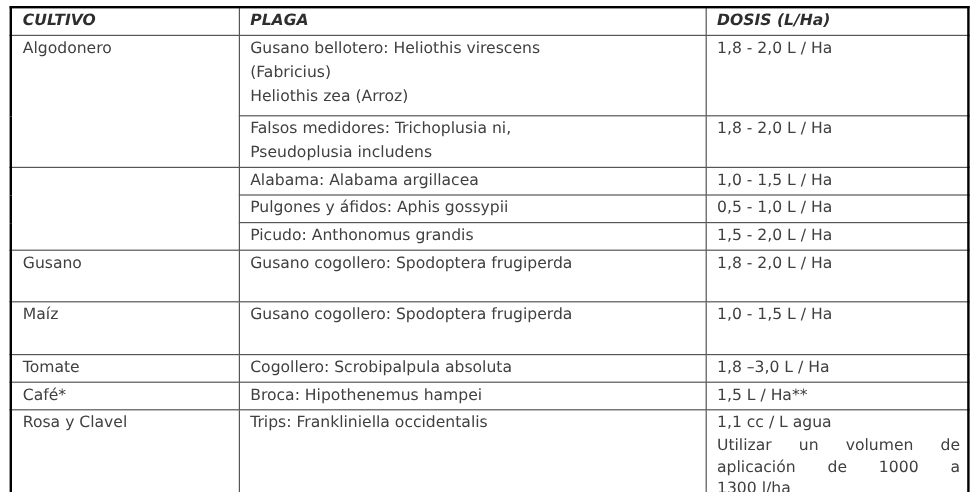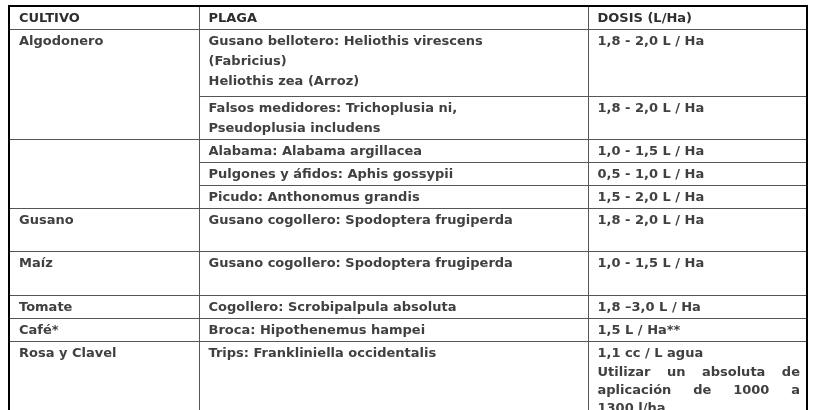--- a/index.html
+++ b/index.html
@@ -20,25 +20,25 @@
   }
   col.c1{width:190px;}
   col.c2{width:389px;}
   col.c3{width:219px;}
   th,td{
     border:1px solid #565656;
     vertical-align:top;
     text-align:left;
     padding:1px 6px 1px 9px;
     line-height:20px;
-    font-weight:bold;
+    font-weight:normal;
     overflow:hidden;
   }
   th{font-weight:bold;color:#2e2e2e;}
-  tr.h-head{height:22px;}
+  tr.h-head{height:22px;font-style:italic;}
   tr.h-r1{height:67px;}
   tr.h-r2{height:38px;}
   tr.h-s{height:22px;}
   tr.h-arroz{height:43px;}
   tr.h-maiz{height:44px;padding-left:42px;}
   tr.h-rosa{height:73px;}
   .line{line-height:20px;}
   .dosis-para{line-height:18px;}
   .just{text-align:justify;text-align-last:justify;}
 </style>
@@ -160,19 +160,19 @@
 
   <tr class="h-rosa">
     <td>
       <div class="line">Rosa y Clavel</div>
     </td>
     <td>
       <div class="line">Trips: Frankliniella occidentalis</div>
     </td>
     <td>
       <div class="line">1,1 cc / L agua</div>
-      <div class="dosis-para just">Utilizar un absoluta de</div>
+      <div class="dosis-para just">Utilizar un volumen de</div>
       <div class="dosis-para just">aplicación de 1000 a</div>
       <div class="dosis-para">1300 l/ha</div>
     </td>
   </tr>
 </tbody>
   </table>
 
 </body></html>

